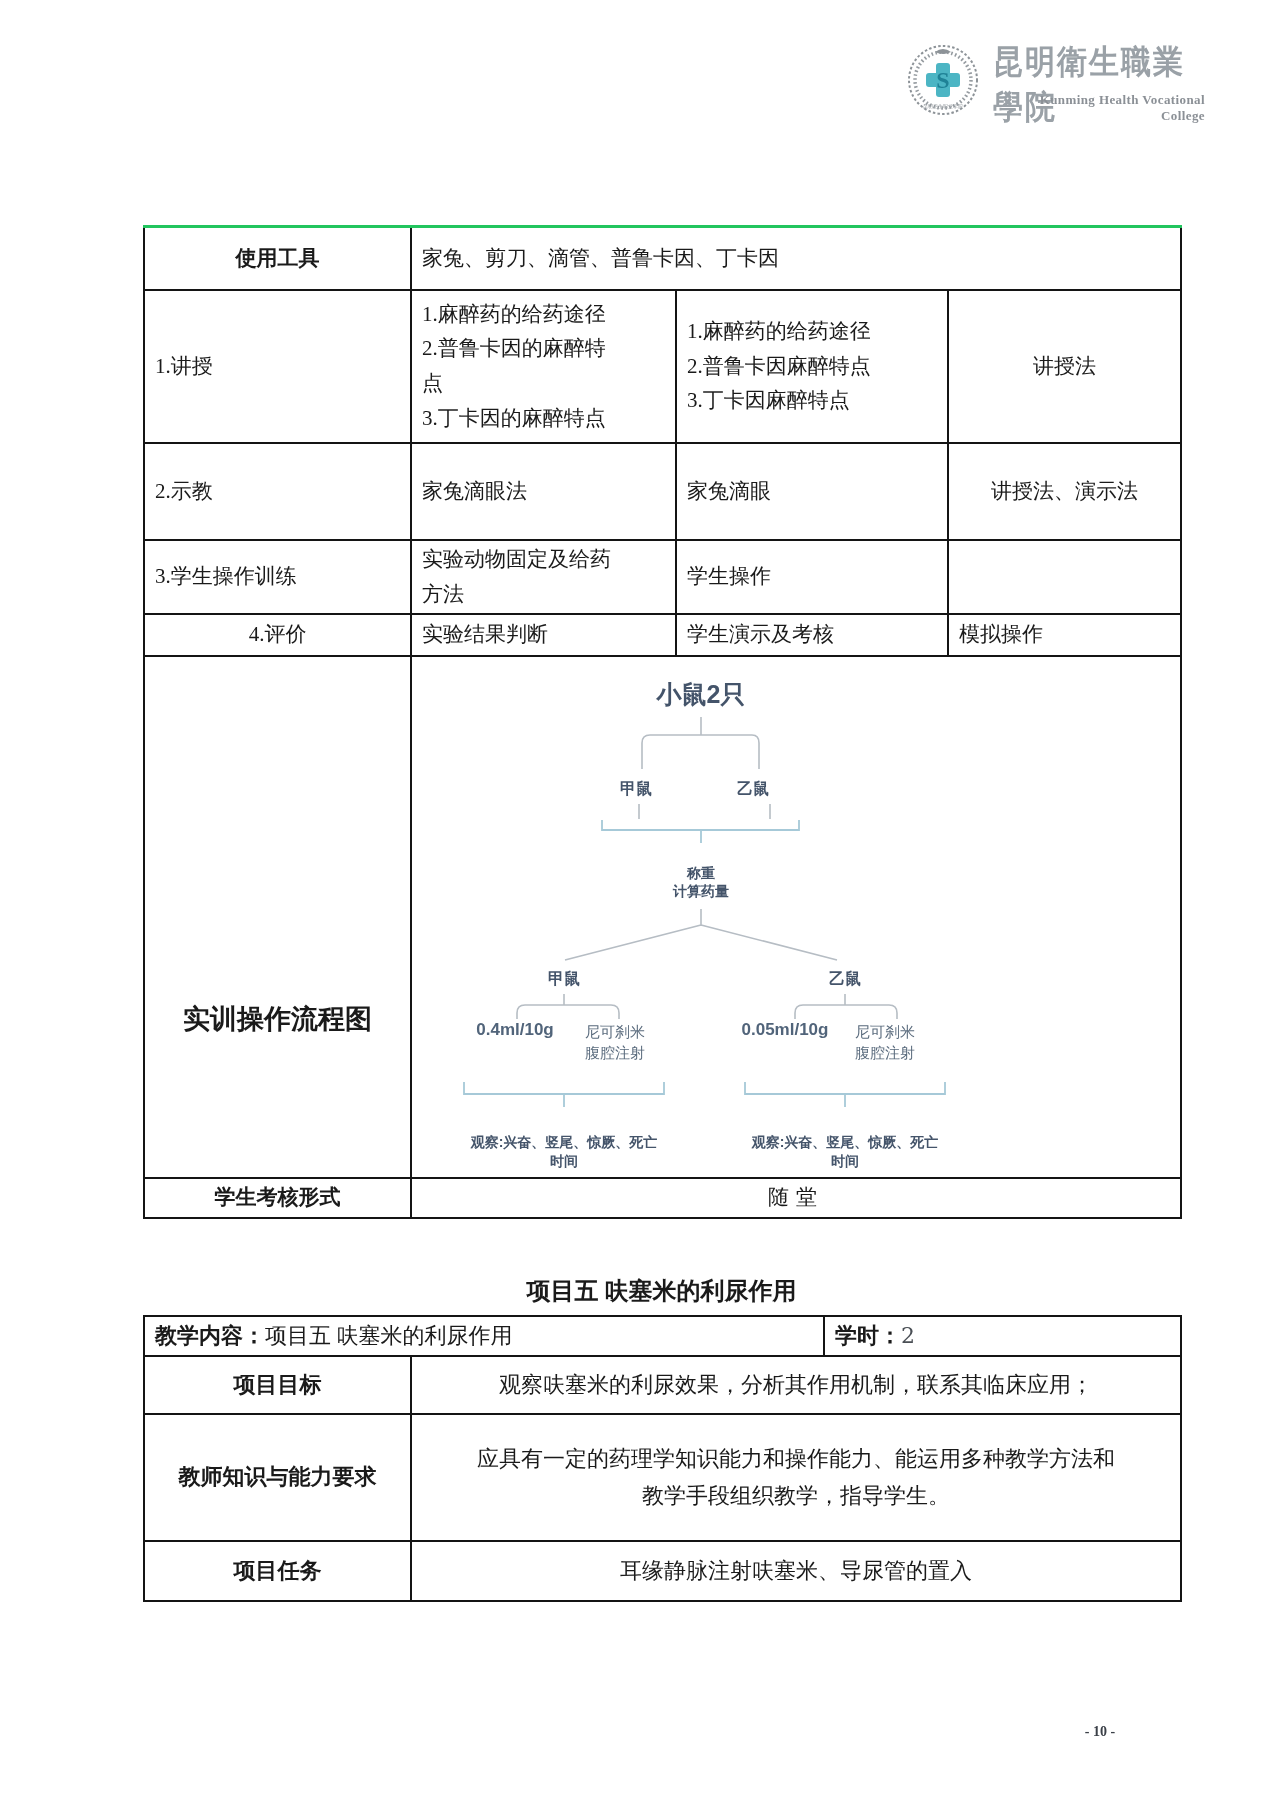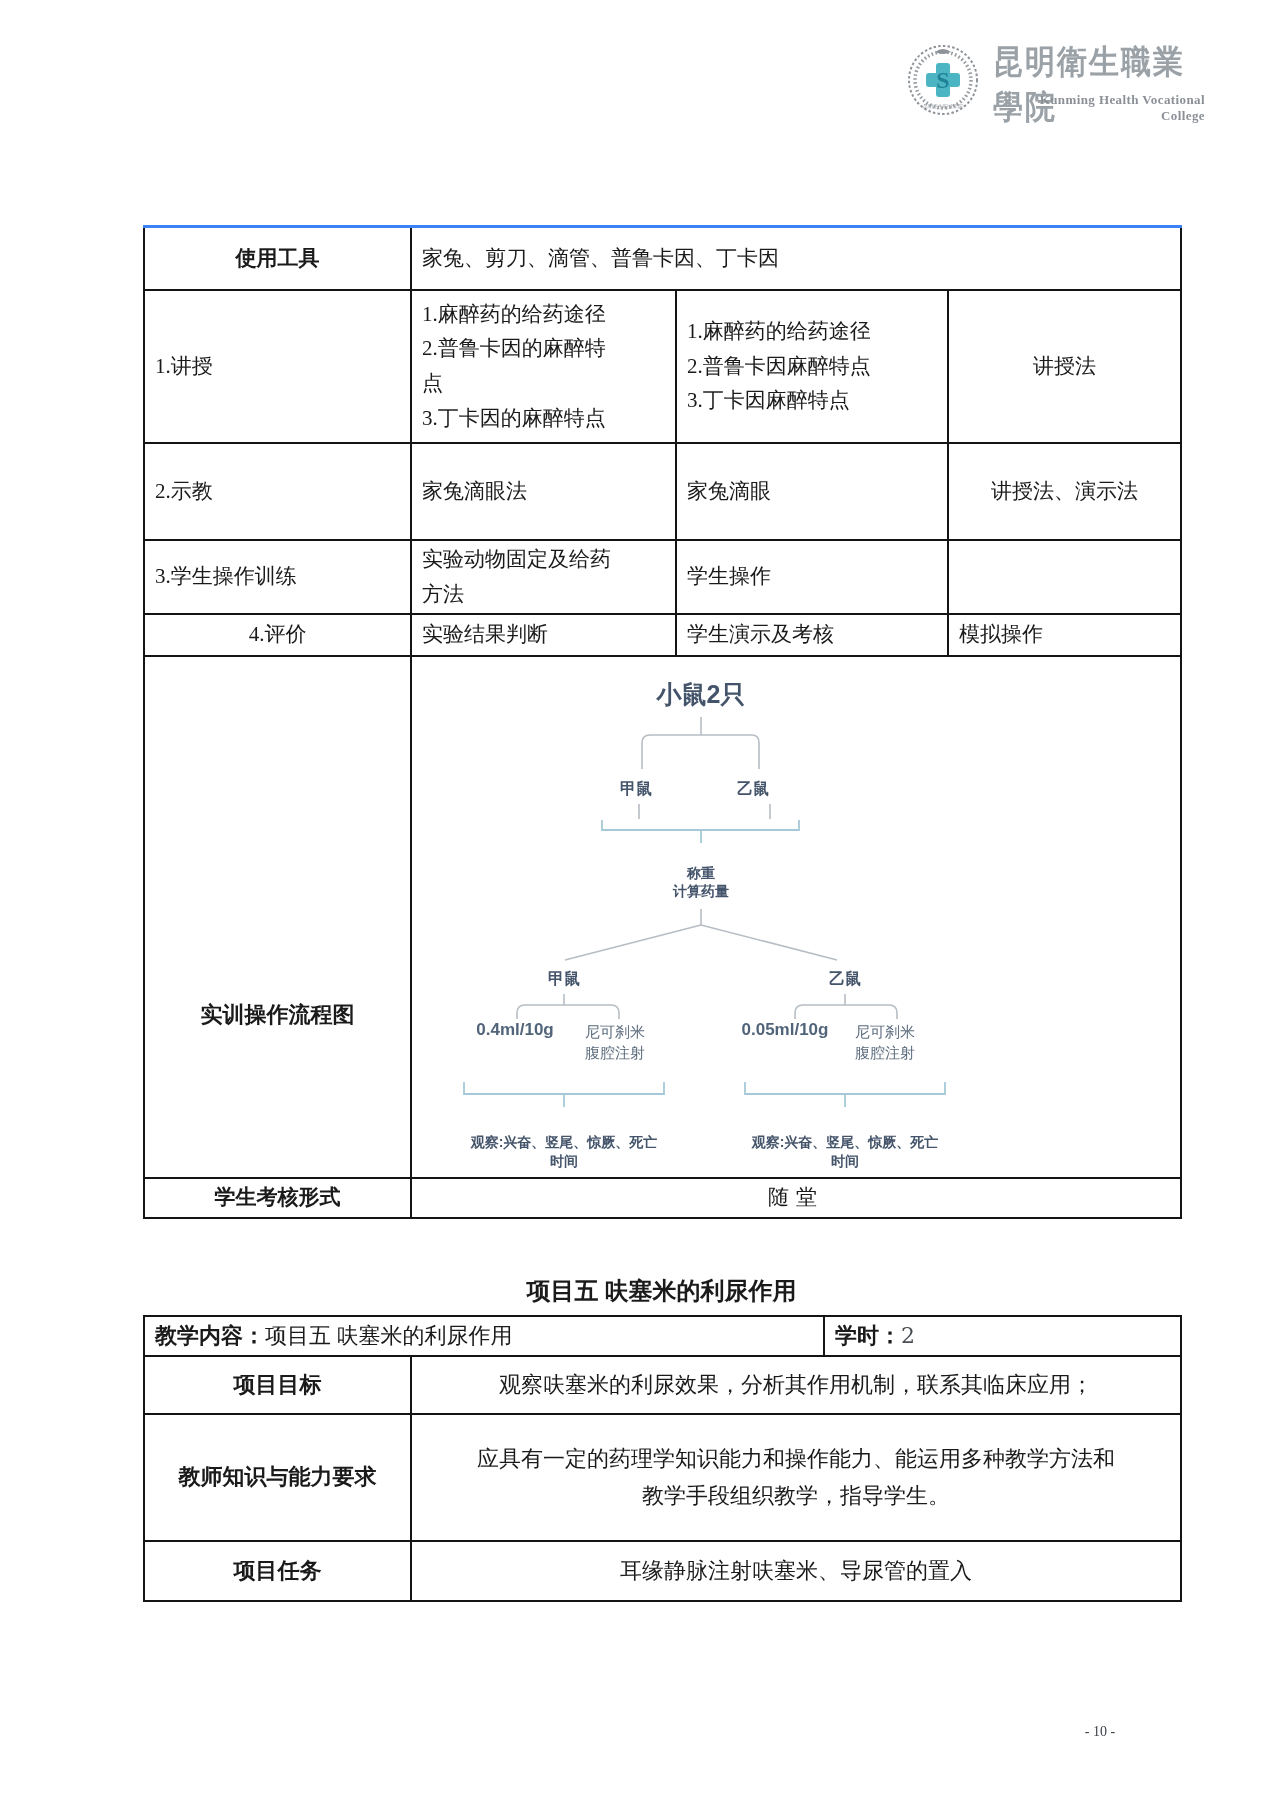--- a/index.html
+++ b/index.html
@@ -9,31 +9,31 @@
   
   #logo{position:absolute;left:905px;top:40px;width:300px;height:80px;}
   #seal{position:absolute;left:0;top:2px;}
   #logo-calligraphy{position:absolute;left:88px;top:4px;font-size:30px;letter-spacing:2px;
         color:#9aa1a7;font-family:"DejaVu Serif",serif;font-weight:bold;transform:scaleY(1.1);}
   #logo-english{position:absolute;left:90px;top:52px;font-size:13px;letter-spacing:0.4px;
         color:#8b9096;font-weight:bold;font-family:"Liberation Serif",serif;text-align:right;}
 
   
   table{border-collapse:collapse;table-layout:fixed;}
-  #table1{position:absolute;left:143px;top:225px;width:1037px;border-top:3px solid #3b82f6;}
+  #table1{position:absolute;left:143px;top:225px;width:1037px;border-top:3px solid #22c55e;}
   #table2{position:absolute;left:143px;top:1315px;width:1037px;}
   #table1 td,#table2 td{border:2px solid #141414;padding:0 10px;vertical-align:middle;
         font-size:21px;line-height:1.65;white-space:pre-line;}
   #table2 td{font-size:22px;}
   .b{font-weight:bold;}
   .tc{text-align:center;}
   .nopad{padding:0;}
   #flow-label-cell{position:relative;}
   #flow-label{position:absolute;left:0;top:340px;width:100%;text-align:center;
-        font-weight:bold;font-size:22px;}
+        font-weight:bold;font-size:27px;}
   .kv-val{font-weight:normal;}
   .hours-num{font-weight:normal;color:#4a4f55;font-family:"DejaVu Serif",serif;}
   .tall-gap{line-height:3.0;}
   .spread{letter-spacing:7px;}
 
   
   #flow-cell{position:relative;}
   #flowchart-svg{position:absolute;left:0;top:0;}
   .fc-title{font:bold 25px "Liberation Sans",sans-serif;fill:#44546a;}
   .fc-node{font:bold 16px "Liberation Sans",sans-serif;fill:#44546a;}
@@ -41,21 +41,21 @@
   .fc-dose{font:600 17px "Liberation Sans",sans-serif;fill:#51647a;}
   .fc-drug{font:500 15px "Liberation Sans",sans-serif;fill:#5a6b7d;}
   .fc-obs{font:bold 14px "Liberation Sans",sans-serif;fill:#44546a;}
   .st-gray{stroke:#b6bdc4;stroke-width:1.6;fill:none;}
   .st-blue{stroke:#a6c9d8;stroke-width:1.8;fill:none;}
 
   
   #section-title{position:absolute;left:143px;top:1275px;width:1037px;text-align:center;
         font-size:24px;font-weight:bold;}
   #page-number{position:absolute;left:1050px;top:1724px;width:100px;text-align:center;
-        font-size:14px;color:#3b4048;}
+        font-size:14px;color:#3b4048;font-weight:bold;}
 </style>
 </head>
 <body>
 
 <div id="page">
 
   <div id="logo">
     <svg id="seal" width="76" height="76" viewBox="0 0 76 76">
       <circle cx="38" cy="38" r="34" fill="none" stroke="#8d9398" stroke-width="2" stroke-dasharray="2.5,2.2"></circle>
       <circle cx="38" cy="38" r="28" fill="none" stroke="#959ba0" stroke-width="3.5" stroke-dasharray="1.6,2.4"></circle>

